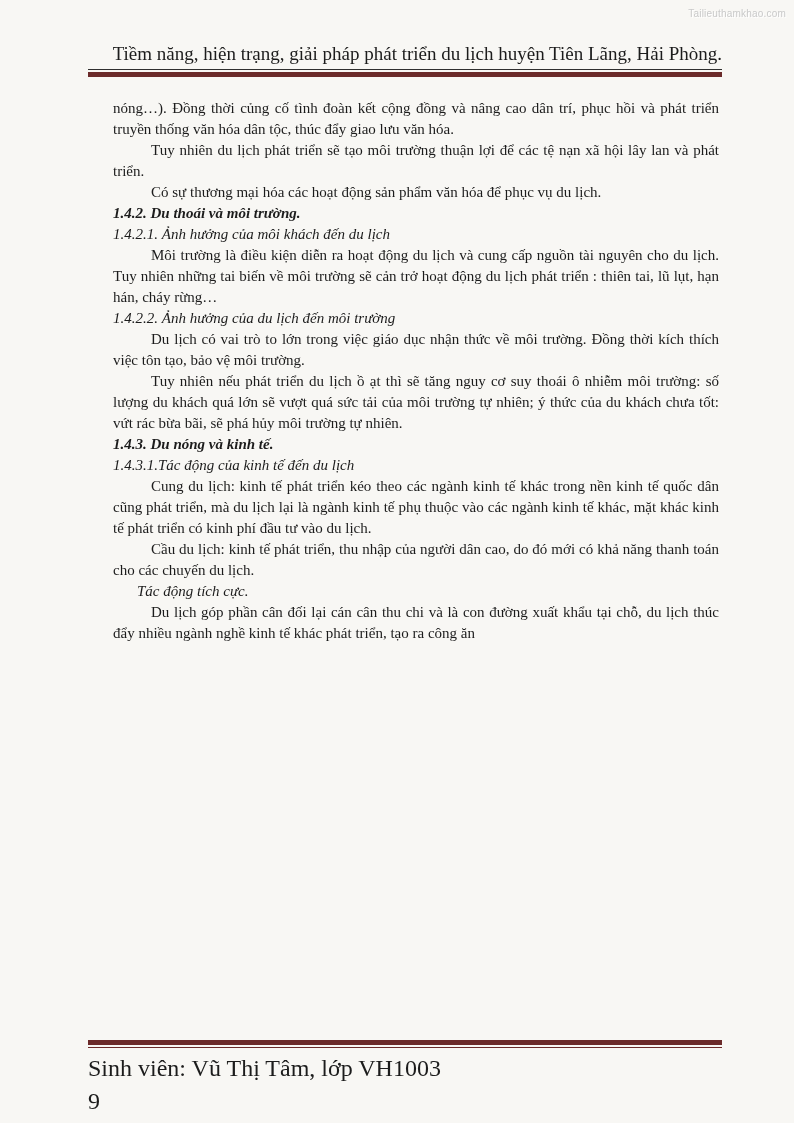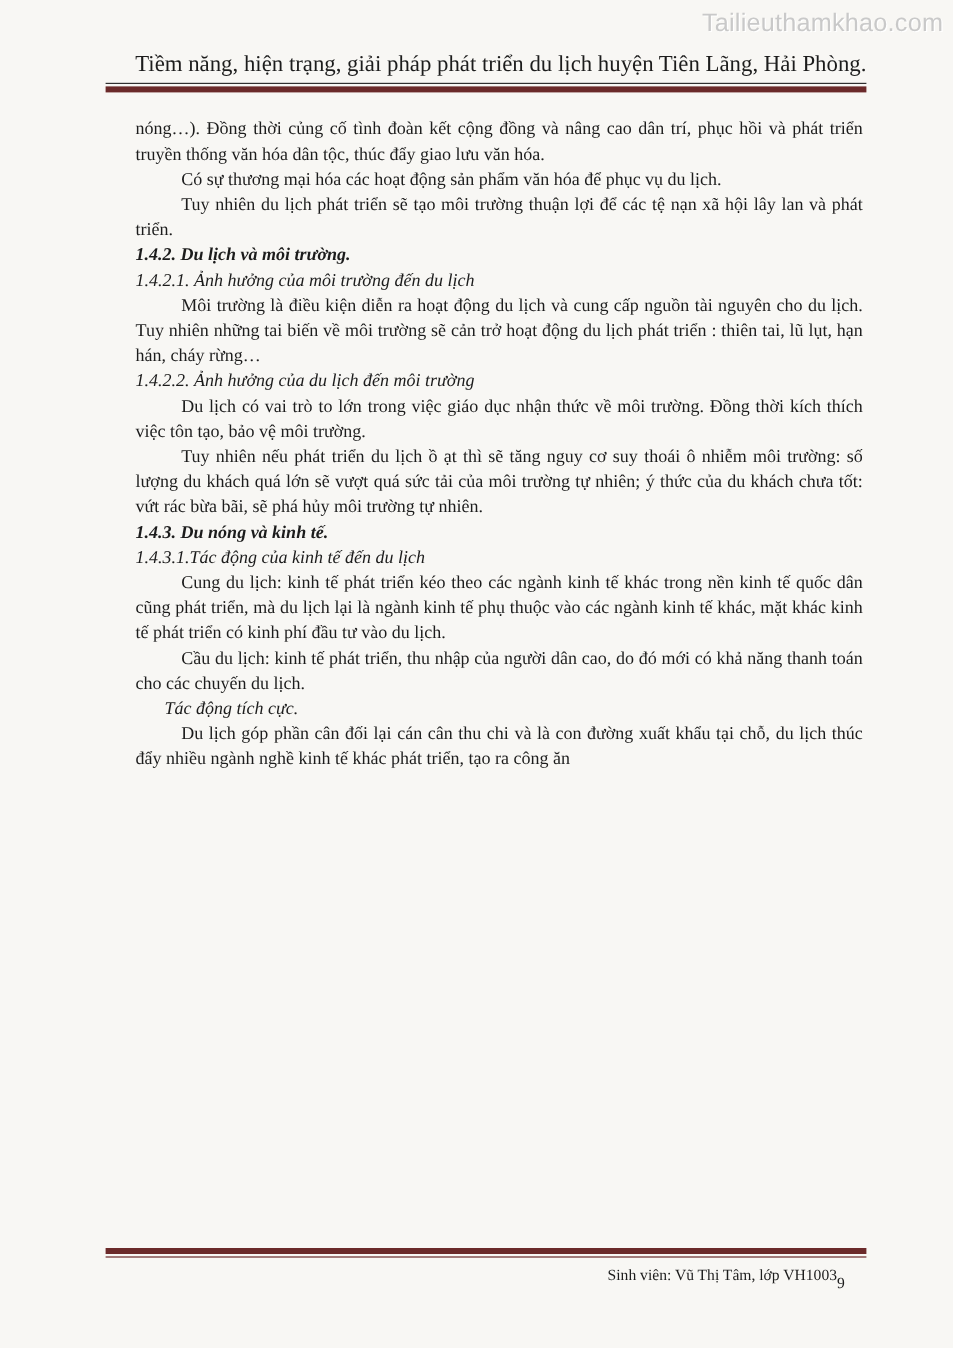--- a/index.html
+++ b/index.html
@@ -14,21 +14,21 @@
     width:794px;height:1123px;
     background:var(--page-background);
     font-family:"Liberation Serif","DejaVu Serif",serif;
     color:var(--text);
     position:relative;
     overflow:hidden;
   }
   .watermark{
     position:absolute;top:8px;right:8px;
     font-family:"Liberation Sans","DejaVu Sans",sans-serif;
-    font-size:21px;
+    font-size:10px;
     color:var(--watermark);
     text-shadow:1px 1px 0 #ffffff;
     letter-spacing:.2px;
   }
   .header{
     position:absolute;left:88px;right:72px;top:42px;
   }
   .header-title{
     text-align:right;
     font-size:19px;
@@ -53,45 +53,46 @@
   .content p.h-italic{font-style:italic;text-indent:0;}
   .content p.small-indent{text-indent:24px;font-style:italic;}
   .footer{
     position:absolute;left:88px;right:72px;top:1040px;
   }
   .footer-rule-thick{height:5px;background:var(--accent-rule);}
   .footer-rule-thin{height:1px;background:var(--accent-rule);margin-top:2px;}
   .footer-row{
     display:flex;justify-content:flex-end;align-items:flex-start;
     margin-top:7px;
-    font-size:13px;
+    font-size:24px;
+    flex-direction:column;
   }
   .page-number{
     position:relative;top:6px;
     margin-right:18px;
   }
 </style>
 </head>
 <body>
 
 <div class="page">
 
   <div class="watermark">Tailieuthamkhao.com</div>
 
   <div class="header">
     <div class="header-title">Tiềm năng, hiện trạng, giải pháp phát triển du lịch huyện Tiên Lãng, Hải Phòng.</div>
     <div class="header-rule"></div>
   </div>
 
   <div class="content">
     <p class="no-indent">nóng…). Đồng thời củng cố tình đoàn kết cộng đồng và nâng cao dân trí, phục hồi và phát triển truyền thống văn hóa dân tộc, thúc đẩy giao lưu văn hóa.</p>
+    <p>Tuy nhiên du lịch phát triển  sẽ tạo môi trường thuận lợi để các tệ nạn xã hội lây lan và phát triển.</p>
     <p>Có sự thương mại hóa các hoạt động sản phẩm văn hóa để phục vụ du lịch.</p>
-    <p>Tuy nhiên du lịch phát triển  sẽ tạo môi trường thuận lợi để các tệ nạn xã hội lây lan và phát triển.</p>
-    <p class="h-bold-italic">1.4.2. Du lịch và môi trường.</p>
-    <p class="h-italic">1.4.2.1. Ảnh hưởng của môi trường đến du lịch</p>
+    <p class="h-bold-italic">1.4.2. Du thoái và môi trường.</p>
+    <p class="h-italic">1.4.2.1. Ảnh hưởng của môi khách đến du lịch</p>
     <p>Môi trường là điều kiện diễn ra hoạt động du lịch và cung cấp nguồn tài nguyên cho du lịch. Tuy nhiên những tai biến về môi trường sẽ cản trở hoạt động du lịch phát triển : thiên tai, lũ lụt, hạn hán, cháy rừng…</p>
     <p class="h-italic">1.4.2.2. Ảnh hưởng của du lịch đến môi trường</p>
     <p>Du lịch có vai trò to lớn trong việc  giáo dục nhận thức về môi trường. Đồng thời kích thích việc tôn tạo, bảo vệ  môi trường.</p>
     <p>Tuy nhiên nếu phát triển du lịch ồ ạt thì sẽ tăng nguy cơ suy thoái ô nhiễm môi trường: số lượng du khách quá lớn sẽ vượt quá sức tải của môi trường tự nhiên; ý thức của du khách chưa tốt: vứt rác bừa bãi, sẽ phá hủy môi trường tự nhiên.</p>
     <p class="h-bold-italic">1.4.3. Du nóng và kinh tế.</p>
     <p class="h-italic">1.4.3.1.Tác động của kinh tế đến du lịch</p>
     <p>Cung du lịch: kinh tế phát triển kéo theo các ngành kinh tế khác trong nền kinh tế quốc dân cũng phát triển, mà du lịch lại là ngành kinh tế phụ thuộc vào các ngành kinh tế khác, mặt khác kinh tế phát triển có kinh phí đầu tư vào du lịch.</p>
     <p>Cầu du lịch: kinh tế phát triển, thu nhập của người dân cao, do đó mới có khả năng thanh toán cho các chuyến du lịch.</p>
     <p class="small-indent">Tác động tích cực.</p>
     <p>Du lịch góp phần cân đối lại cán cân thu chi và là con đường xuất khẩu tại chỗ, du lịch thúc đẩy nhiều ngành nghề kinh tế khác phát triển, tạo ra công ăn</p>

